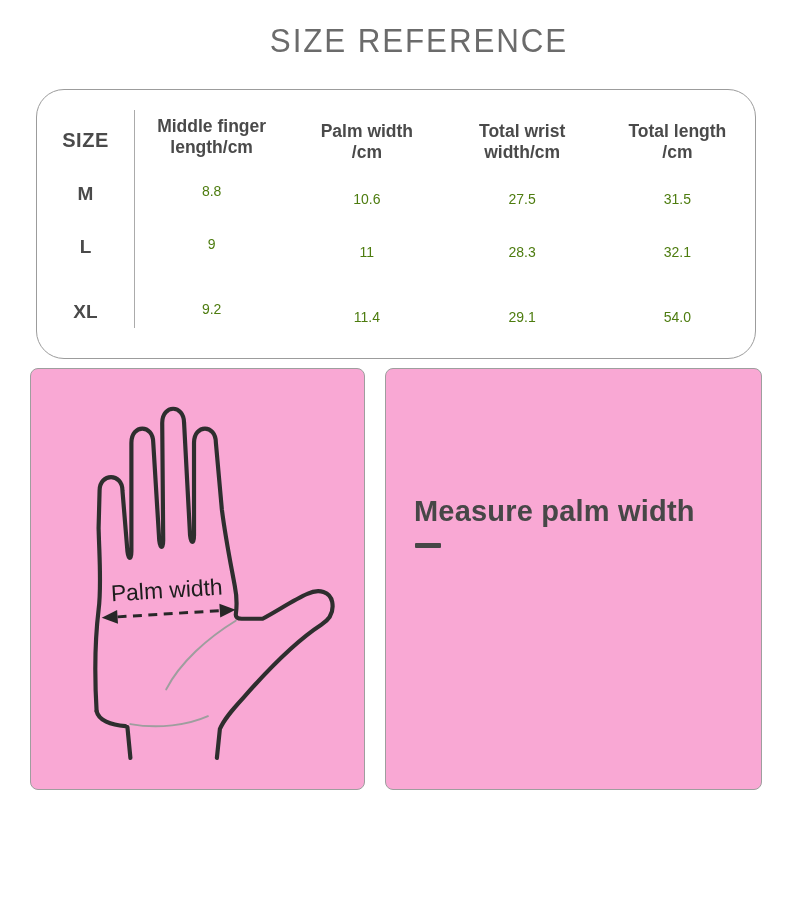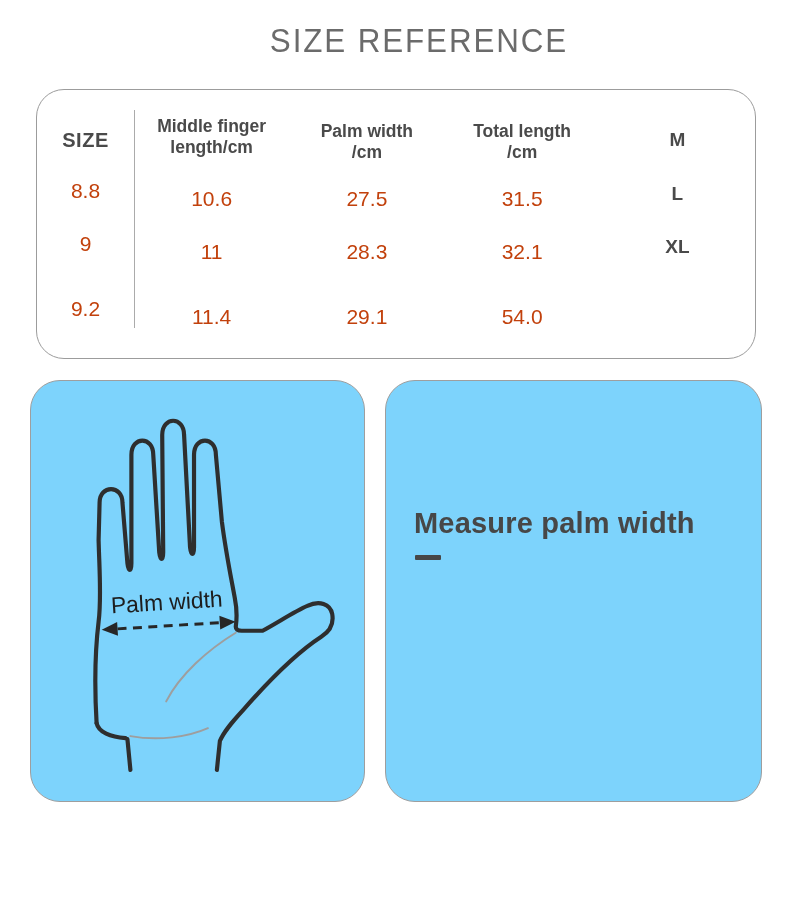--- a/index.html
+++ b/index.html
@@ -25,27 +25,27 @@
     display:grid;grid-template-columns:97px repeat(4,1fr);
     grid-template-rows:68px 40px 66px 64px;
     padding-top:16px;height:100%;box-sizing:border-box;
     align-items:center;justify-items:center;text-align:center;
   }
   .th{font-weight:700;font-size:17.5px;line-height:21px;color:#4a4a4a;white-space:pre-line;}
   .th-size{font-size:20px;letter-spacing:.5px;}
   .th-up{transform:translateY(-3px);}
   .th-dn{transform:translateY(2px);}
   .size-label{font-weight:700;font-size:19px;color:#4a4a4a;}
-  .val{font-size:21px;color:#c2410c;}
+  .val{font-size:14px;color:#4d7c0f;}
   .v-up{transform:translateY(-3px);}
   .v-dn{transform:translateY(5px);}
   
   .panel{
-    position:absolute;top:380px;height:422px;border:1px solid #9e9e9e;
-    border-radius:30px;box-sizing:border-box;background:#7dd3fc;
+    position:absolute;top:368px;height:422px;border:1px solid #9e9e9e;
+    border-radius:8px;box-sizing:border-box;background:#f9a8d4;
   }
   .hand-panel{left:30px;width:335px;}
   .hand-panel svg{position:absolute;left:0;top:0;width:100%;height:100%;}
   .measure-panel{left:385px;width:377px;}
   .measure-heading{
     margin:126px 0 0 28px;font-size:29px;font-weight:700;color:#474747;letter-spacing:.2px;
   }
   .dash{margin:15px 0 0 29px;width:26px;height:5px;background:#474747;border-radius:1px;}
   .mlines{margin:16px 0 0 28px;}
   .mline{margin:0;font-size:20px;line-height:27px;color:#525252;white-space:nowrap;}
@@ -62,20 +62,22 @@
 
   <section class="table-box">
     <div class="col-divider"></div>
     <div class="grid">
 
       <div class="th th-size">SIZE</div>
       <div class="th th-up">Middle finger
 length/cm</div>
       <div class="th th-dn">Palm width
 /cm</div>
+      <div class="th th-dn">Total wrist
+width/cm</div>
       <div class="th th-dn">Total length
 /cm</div>
 
       <div class="size-label">M</div>
       <div class="val v-up">8.8</div>
       <div class="val v-dn">10.6</div>
       <div class="val v-dn">27.5</div>
       <div class="val v-dn">31.5</div>
 
       <div class="size-label">L</div>

